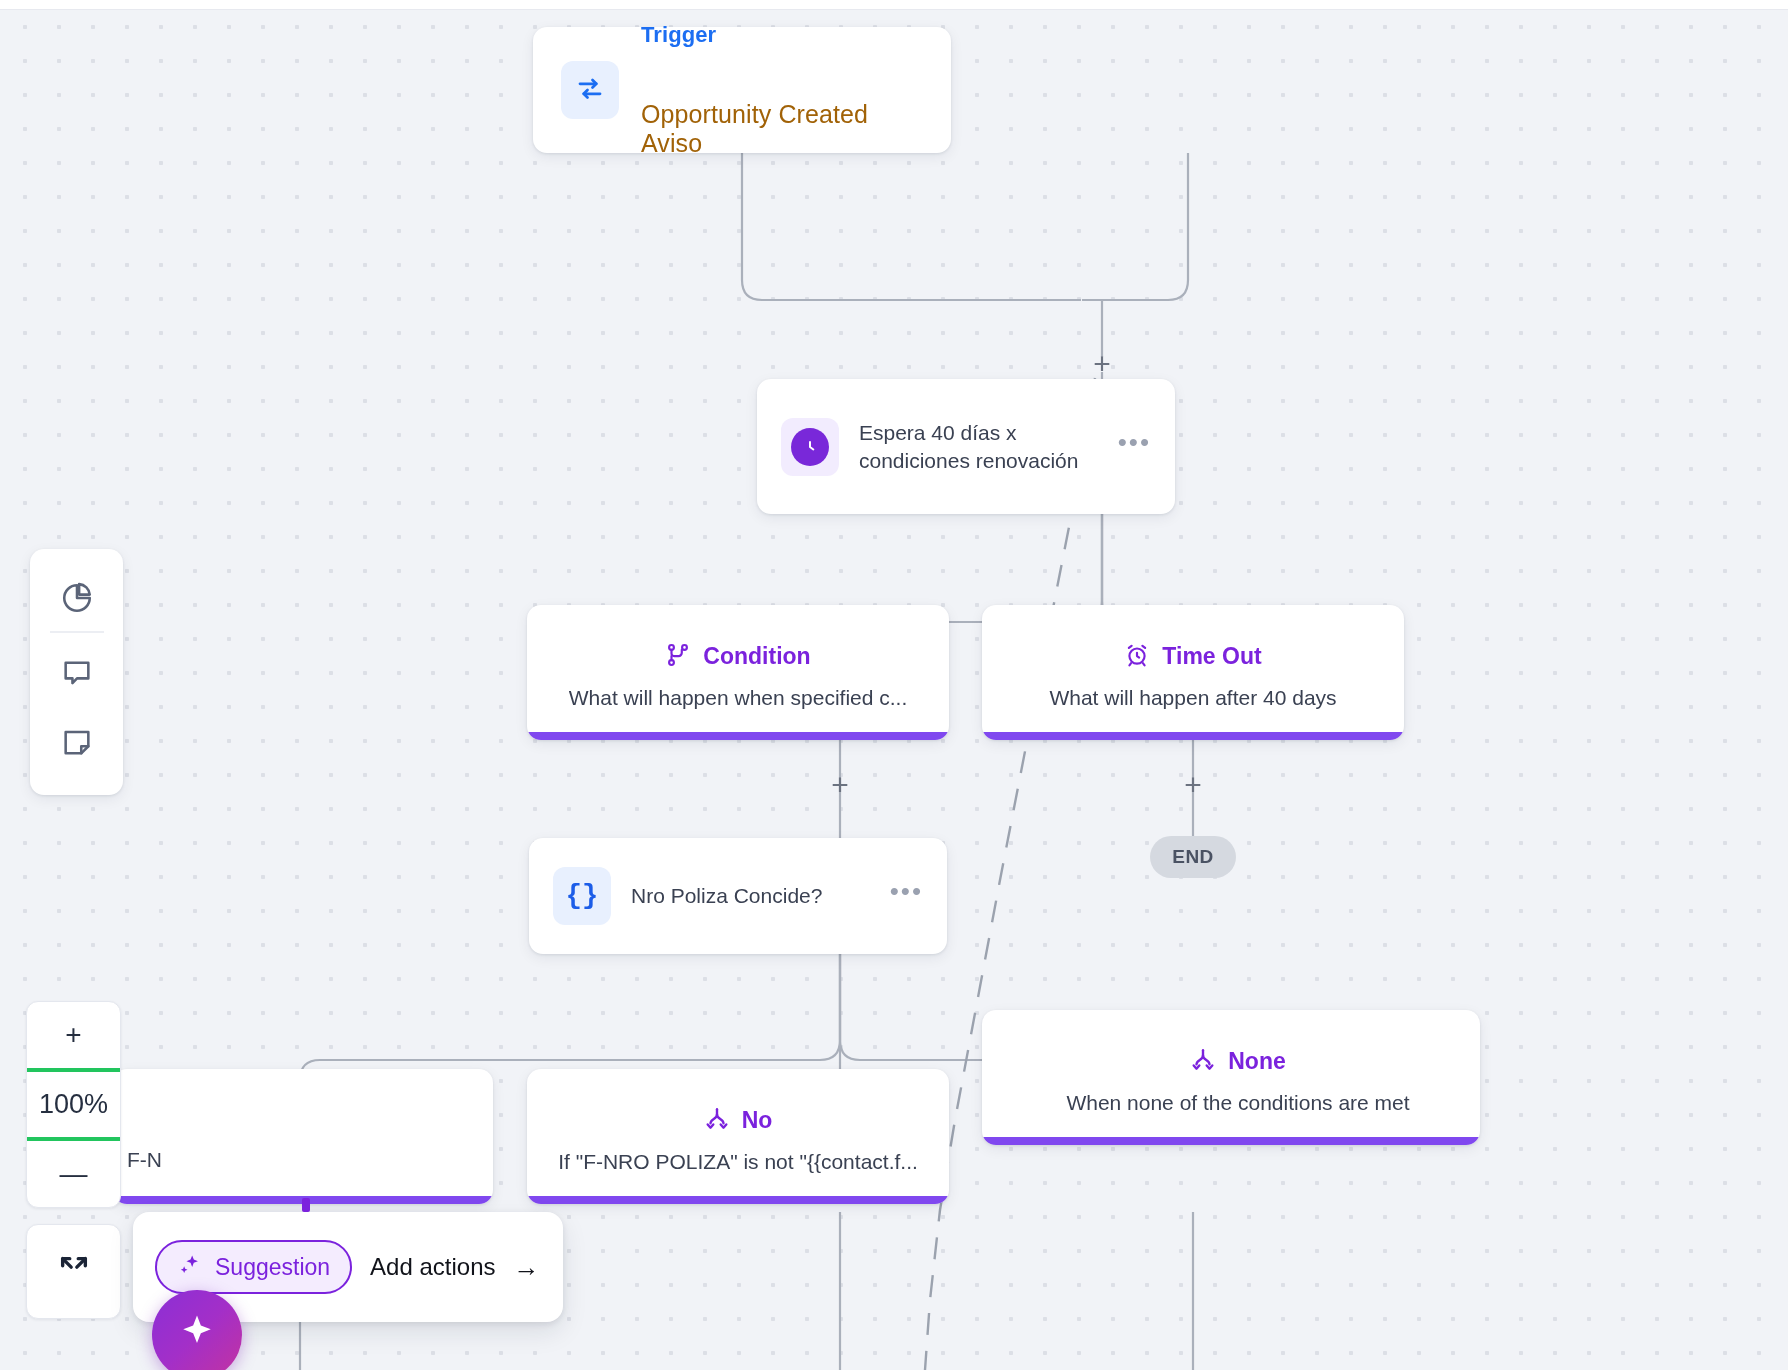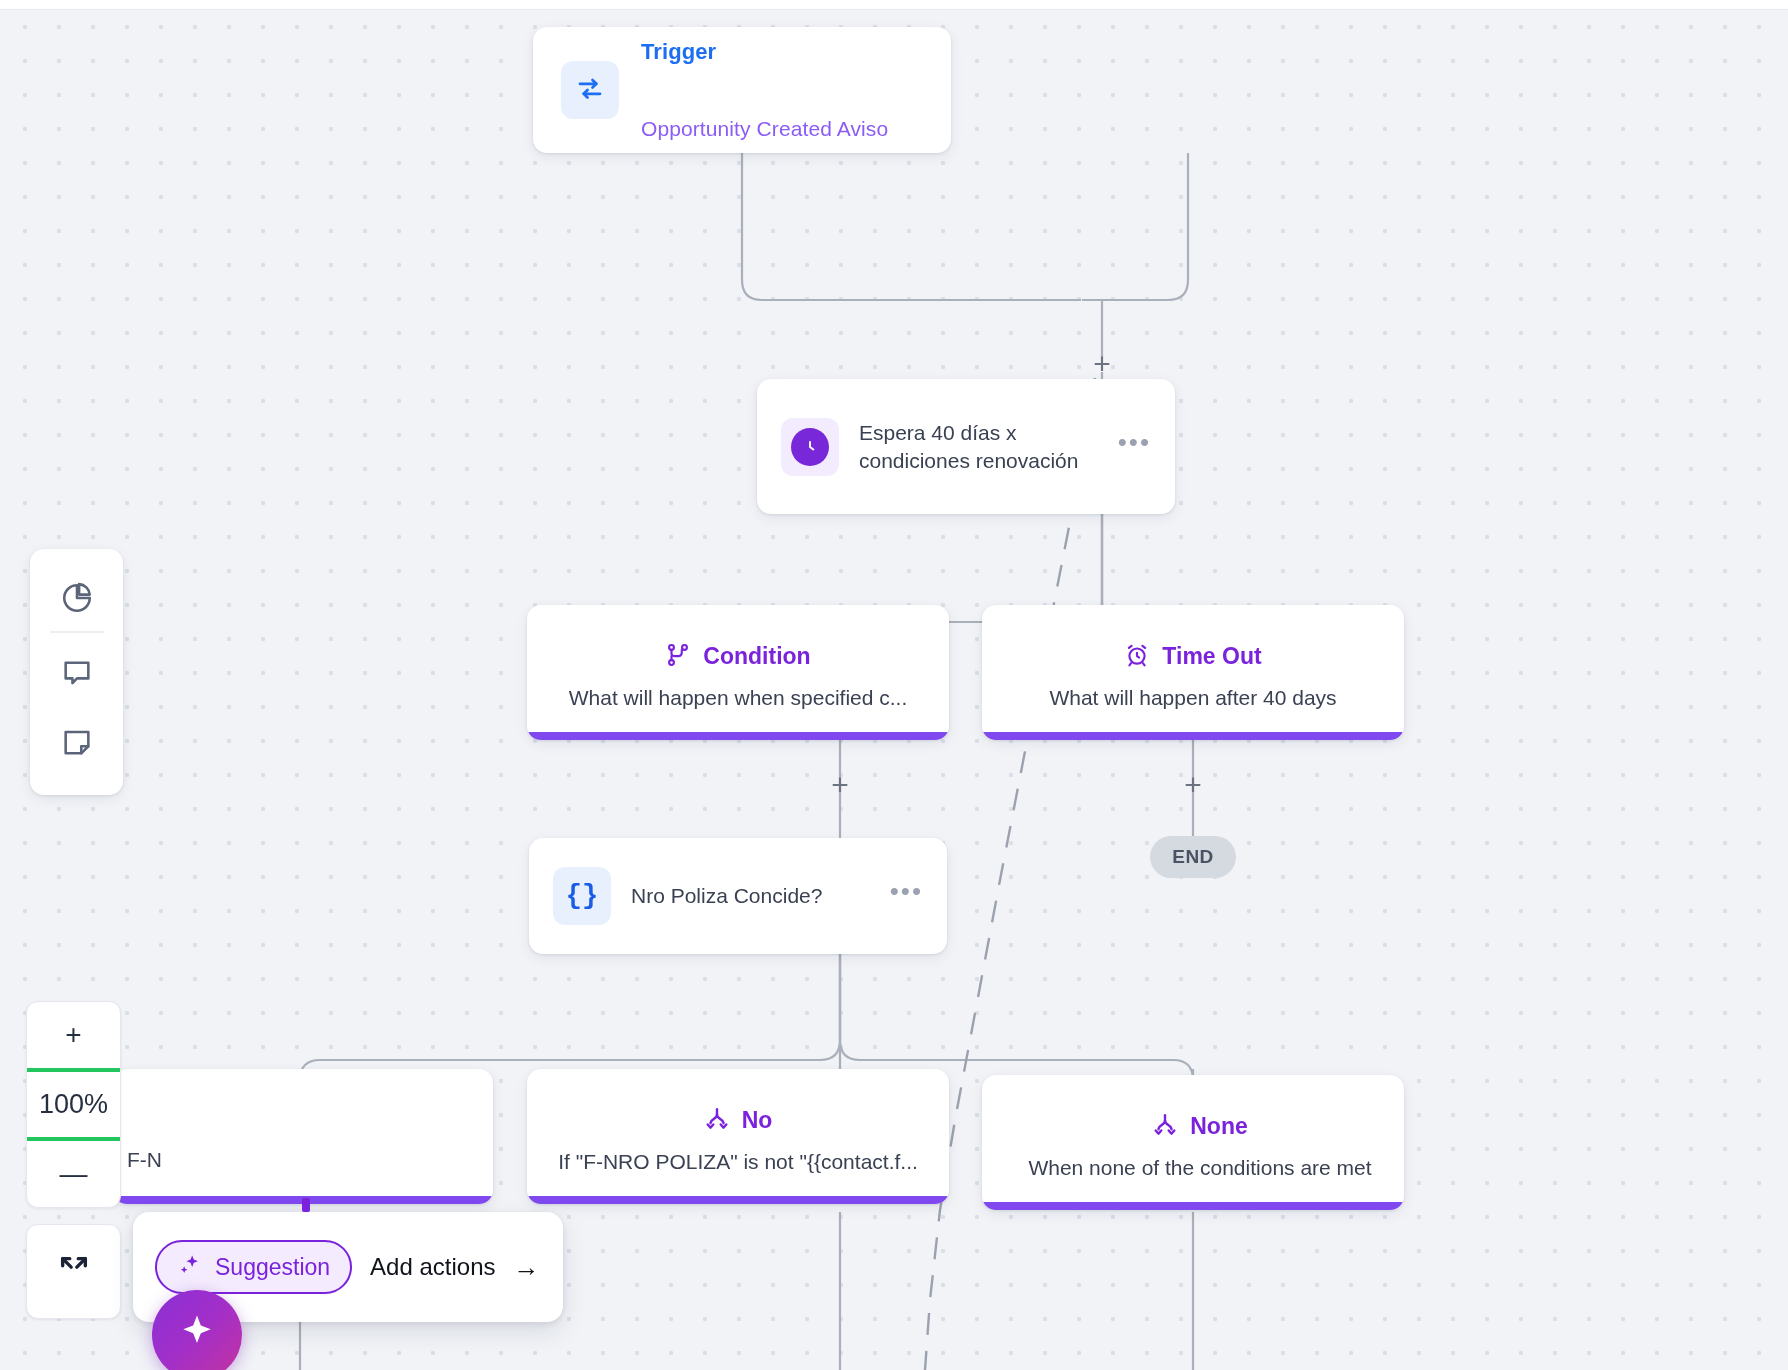--- a/index.html
+++ b/index.html
@@ -77,21 +77,21 @@
     border-radius: 12px;
     display: flex; align-items: center; justify-content: center;
     flex: 0 0 auto;
   }
   .sq-icon.blue { background: #e8f0fe; }
   .trigger-texts { display: flex; flex-direction: column; gap: 4px; }
   .trigger-kicker {
     font-size: 22px; font-weight: 700; color: #1c6ef2; letter-spacing: .1px;
   }
   .trigger-name {
-    font-size: 21px; color: #8b5cf6; letter-spacing: .1px; margin-top: 48px;
+    font-size: 25px; color: #a16207; letter-spacing: .1px; margin-top: 48px;
   }
 
   
   #add-trigger-card {
     position: absolute;
     left: 977px; top: 27px;
     width: 422px; height: 126px;
     border: 2.5px dashed #1c6ef2;
     border-radius: 14px;
     background: #eff5fe;
@@ -163,21 +163,21 @@
   }
   .branch-sub {
     font-size: 21px; color: #3a4152;
     white-space: nowrap;
     max-width: 400px;
     overflow: hidden;
   }
   #condition-card { left: 527px; top: 605px; width: 422px; height: 135px; }
   #timeout-card   { left: 982px; top: 605px; width: 422px; height: 135px; }
   #no-card        { left: 527px; top: 1069px; width: 422px; height: 135px; }
-  #none-card      { left: 982px; top: 1075px; width: 422px; height: 135px; padding-left: 14px; }
+  #none-card      { left: 982px; top: 1010px; width: 498px; height: 135px; padding-left: 14px; }
 
   
   #clipped-card {
     left: 113px; top: 1069px; width: 380px; height: 135px;
   }
   #clipped-card .branch-sub { font-size: 21px; color: #3a4152; }
 
   
   .plus-handle {
     position: absolute;

